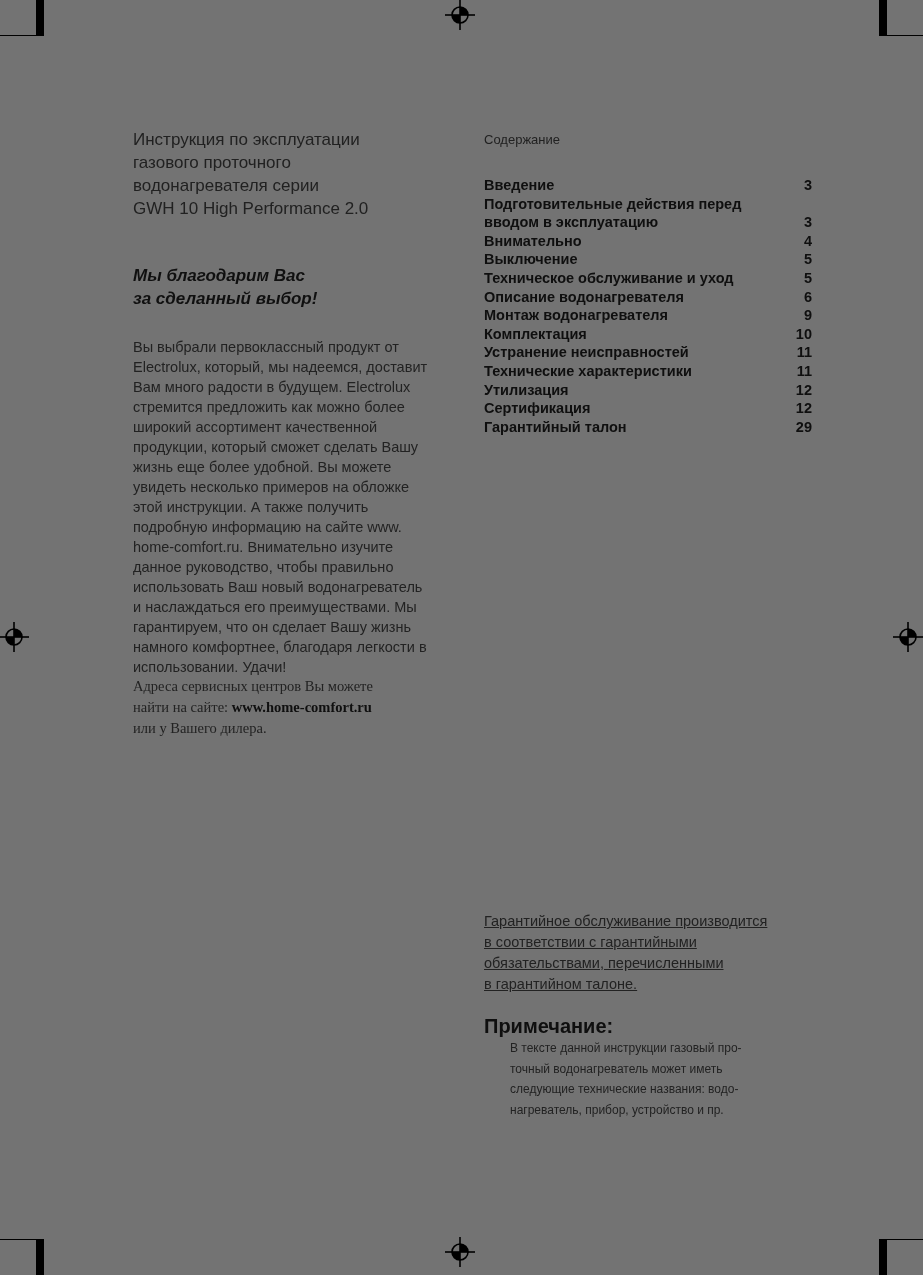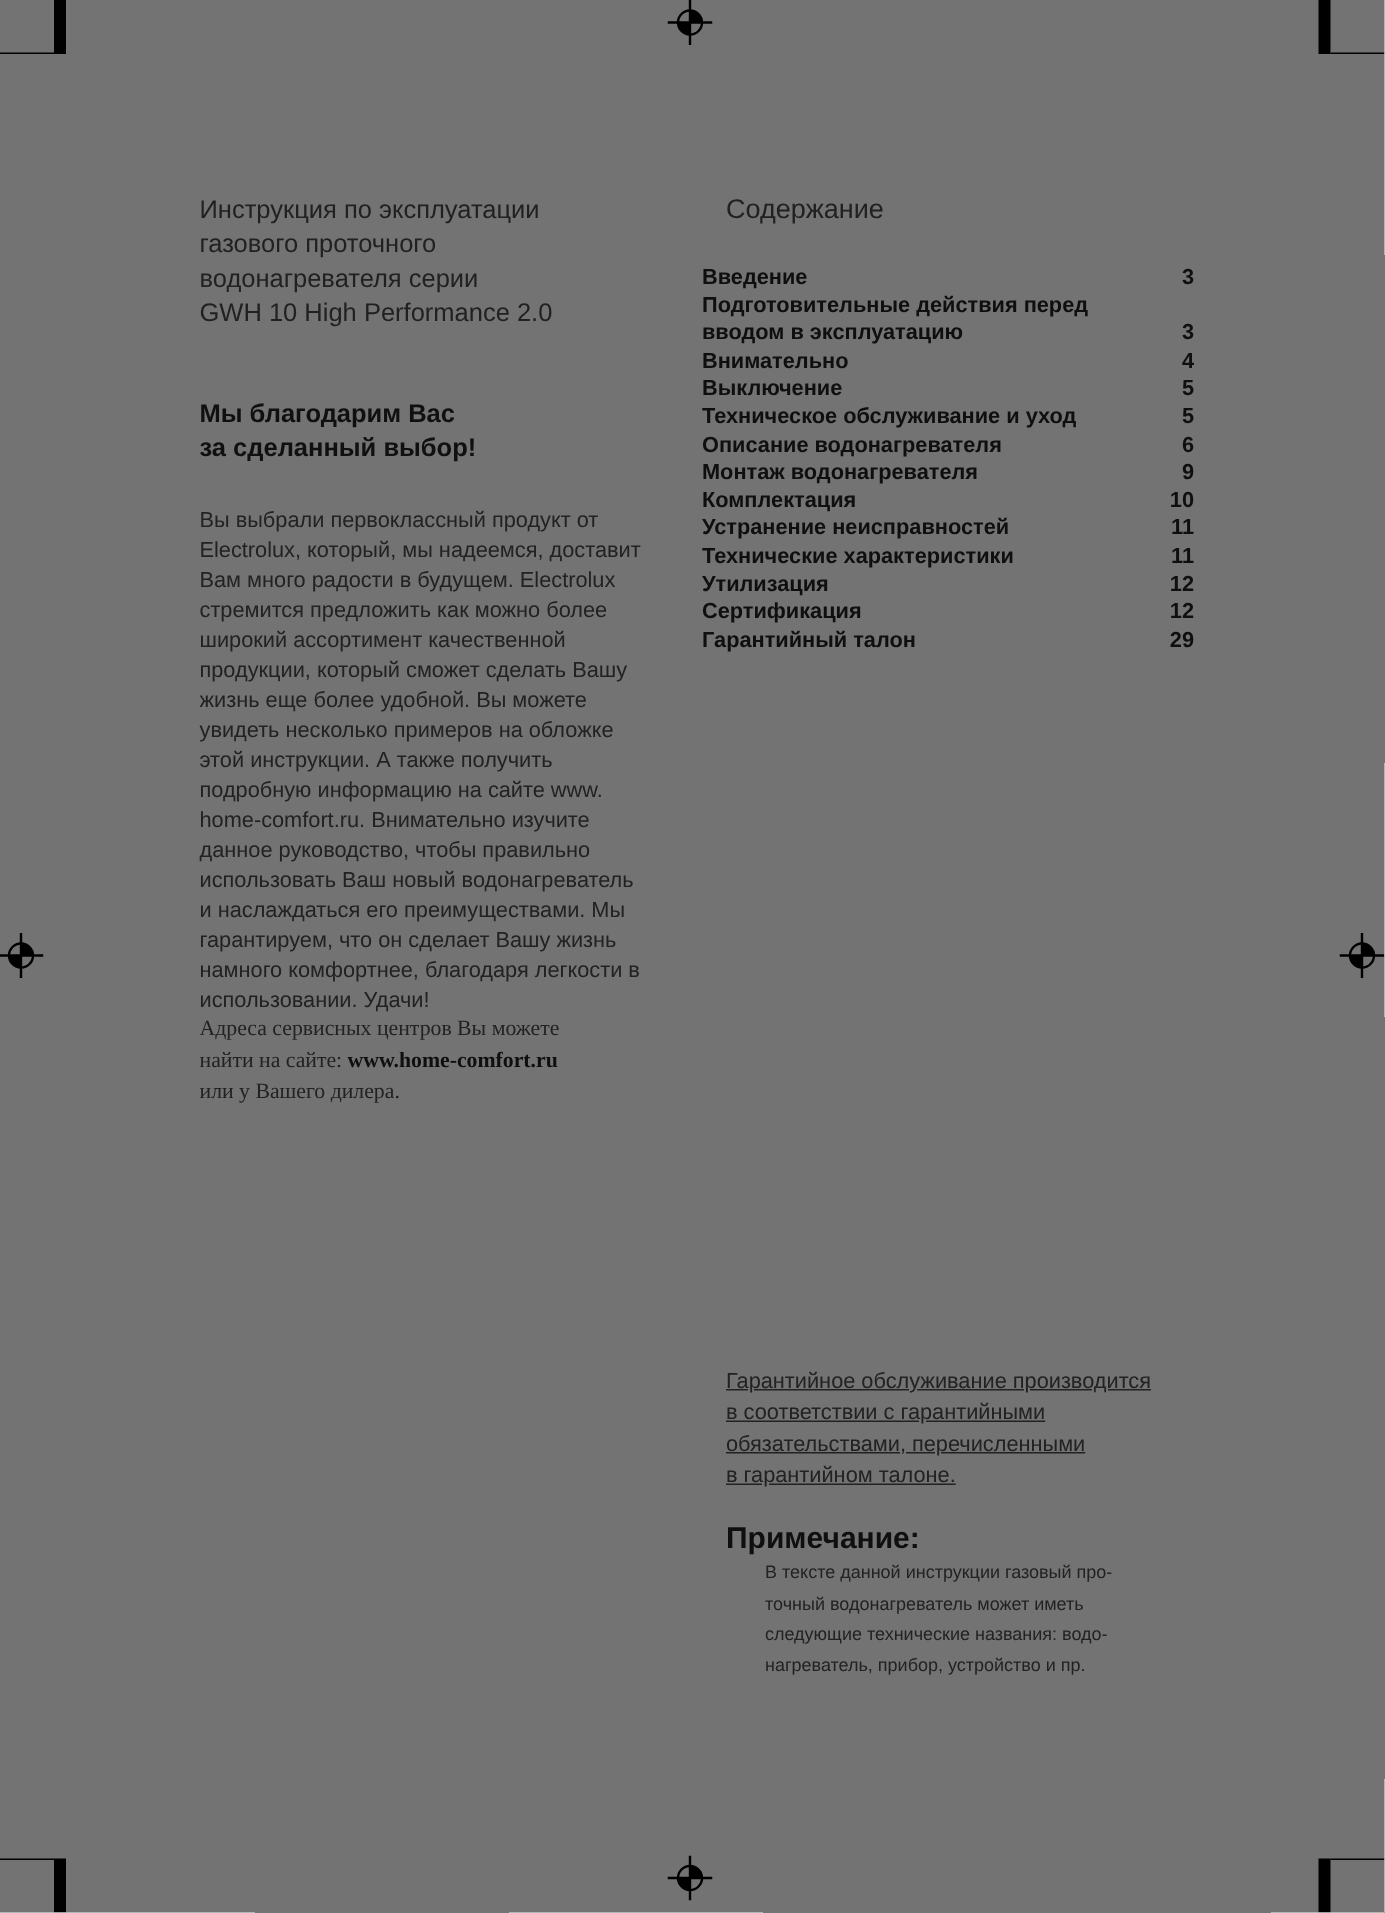--- a/index.html
+++ b/index.html
@@ -3,25 +3,25 @@
 <meta charset="utf-8">
 <style>
   html,body{margin:0;padding:0;background:#e9e9e9;}
   .page{
     position:relative;width:923px;height:1275px;margin:0 auto;
     background:#737373;overflow:hidden;
     font-family:"Liberation Sans",sans-serif;color:#1e1e1e;
   }
   .abs{position:absolute;}
   .doc-title{font-size:17px;line-height:23px;white-space:pre-line;color:#212121;font-weight:normal;}
-  .welcome-heading{font-size:17px;line-height:23px;font-weight:bold;white-space:pre-line;color:#101010;}
+  .welcome-heading{font-size:17px;line-height:23px;font-weight:bold;white-space:pre-line;color:#101010;font-style:italic;}
   .body-text{font-size:14.5px;line-height:20px;white-space:pre-line;color:#222;}
   .service-block{font-size:14.5px;line-height:21px;color:#222;}
   .service-block strong{color:#0f0f0f;}
-  .toc-heading{font-size:18px;line-height:23px;color:#212121;font-weight:normal;}
+  .toc-heading{font-size:13px;line-height:23px;color:#212121;font-weight:normal;}
   .toc-list{display:flex;flex-direction:column;}
   .toc-row{
     display:flex;justify-content:space-between;align-items:flex-end;
     font-weight:bold;font-size:14.5px;line-height:18.6px;color:#0f0f0f;
   }
   .toc-label{flex:1 1 auto;padding-right:14px;}
   .toc-page{flex:0 0 auto;text-align:right;min-width:28px;}
   .warranty-text{font-size:14.5px;line-height:21px;white-space:pre-line;color:#222;}
   .note-heading{font-size:20px;line-height:20px;font-weight:bold;color:#0f0f0f;}
   .note-body{font-size:12px;line-height:20.5px;white-space:pre-line;color:#222;}
@@ -107,21 +107,21 @@
 использовании. Удачи!</div>
 
   <div class="abs service-block" style="left:133px;top:676px;width:336px;font-family:Liberation Serif, serif;">
     <span>Адреса сервисных центров Вы можете</span><br>
     <span>найти на сайте: </span><strong>www.home-comfort.ru</strong><br>
     <span>или у Вашего дилера.</span>
   </div>
 
   <div class="abs toc-heading" style="left:484px;top:128px;width:328px;">Содержание</div>
 
-  <div class="abs toc-list" style="left:468px;top:176px;width:328px;">
+  <div class="abs toc-list" style="left:484px;top:176px;width:328px;">
     <div class="toc-row">
       <span class="toc-label">Введение</span>
       <span class="toc-page">3</span>
     </div>
     <div class="toc-row">
       <span class="toc-label">Подготовительные действия перед вводом в эксплуатацию</span>
       <span class="toc-page">3</span>
     </div>
     <div class="toc-row">
       <span class="toc-label">Внимательно</span>

